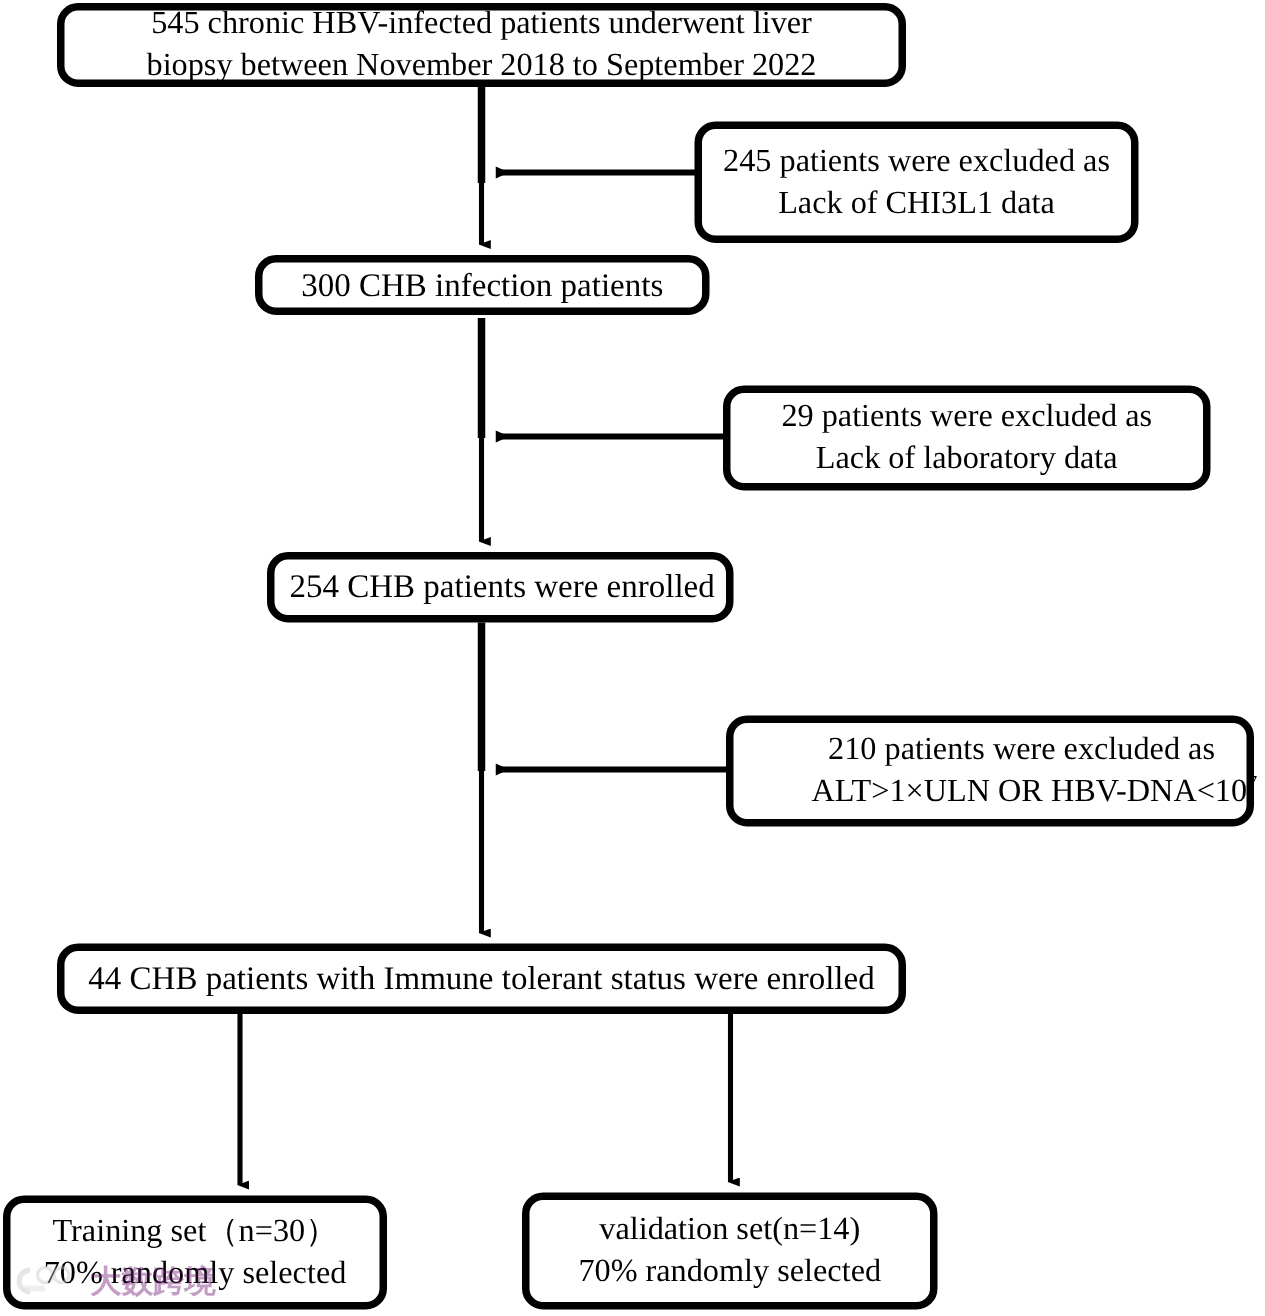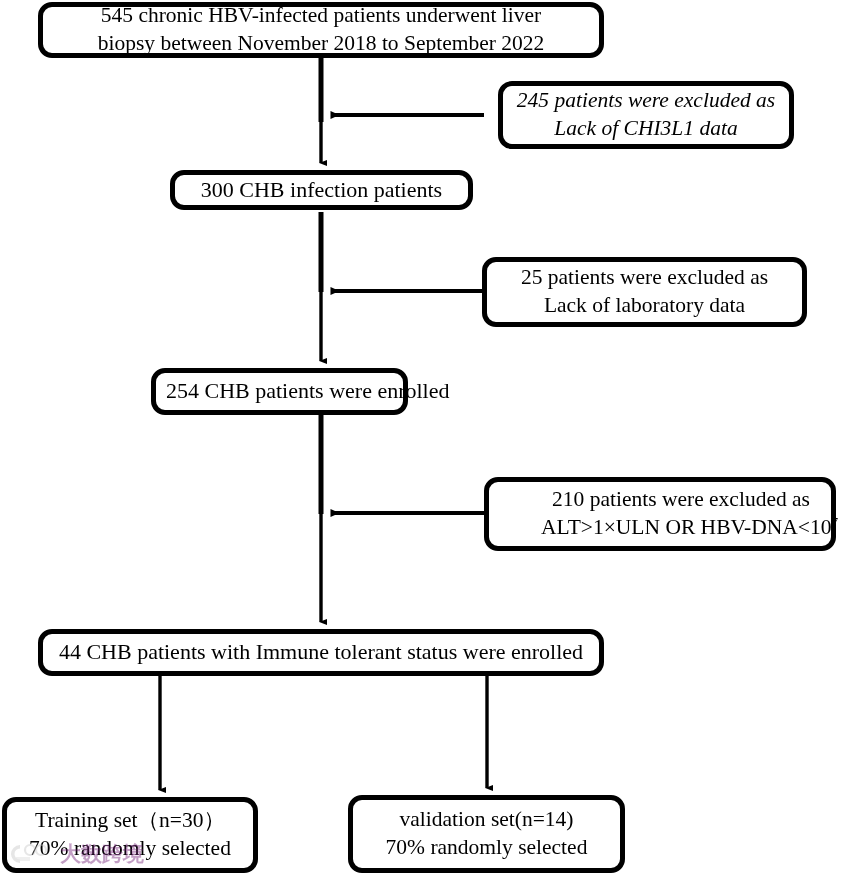--- a/index.html
+++ b/index.html
@@ -52,24 +52,24 @@
   .f21 { font-size: 21.5px; }
   .f22 { font-size: 22px; }
   sup {
     font-size: 0.62em;
     vertical-align: super;
     line-height: 0;
   }
 
   
   #node-top        { left: 38px;  top: 2px;   width: 566px; height: 56px; }
-  #node-excl-1     { left: 498px; top: 81px;  width: 296px; height: 68px; font-style: italic; }
+  #node-excl-1     { left: 463px; top: 81px;  width: 296px; height: 81px; }
   #node-chb300     { left: 170px; top: 170px; width: 303px; height: 40px; }
   #node-excl-2     { left: 482px; top: 257px; width: 325px; height: 70px; }
-  #node-chb254     { left: 151px; top: 368px; width: 257px; height: 47px; }
+  #node-chb254     { left: 178px; top: 368px; width: 311px; height: 47px; }
   #node-excl-3     { left: 484px; top: 477px; width: 352px; height: 74px; padding-left: 42px; }
   #node-chb44      { left: 38px;  top: 629px; width: 566px; height: 47px; }
   #node-training   { left: 2px;   top: 797px; width: 256px; height: 76px; }
   #node-validation { left: 348px; top: 795px; width: 277px; height: 78px; }
 
   
   #watermark {
     position: absolute;
     left: 4px;
     top: 838px;
@@ -148,21 +148,21 @@
   </div>
 
   <div class="node f22" id="node-chb300">
     <span class="lines">
       <span class="ln">300 CHB infection patients</span>
     </span>
   </div>
 
   <div class="node f21" id="node-excl-2">
     <span class="lines">
-      <span class="ln">25 patients were excluded as</span>
+      <span class="ln">29 patients were excluded as</span>
       <span class="ln">Lack of laboratory data</span>
     </span>
   </div>
 
   <div class="node f22" id="node-chb254">
     <span class="lines">
       <span class="ln">254 CHB patients were enrolled</span>
     </span>
   </div>
 

